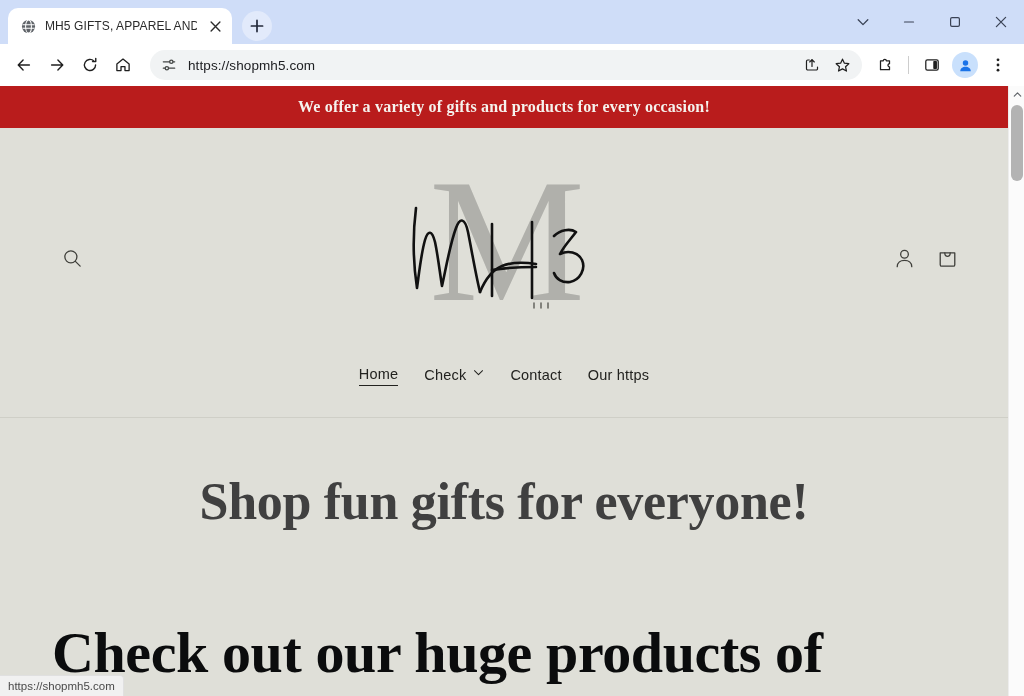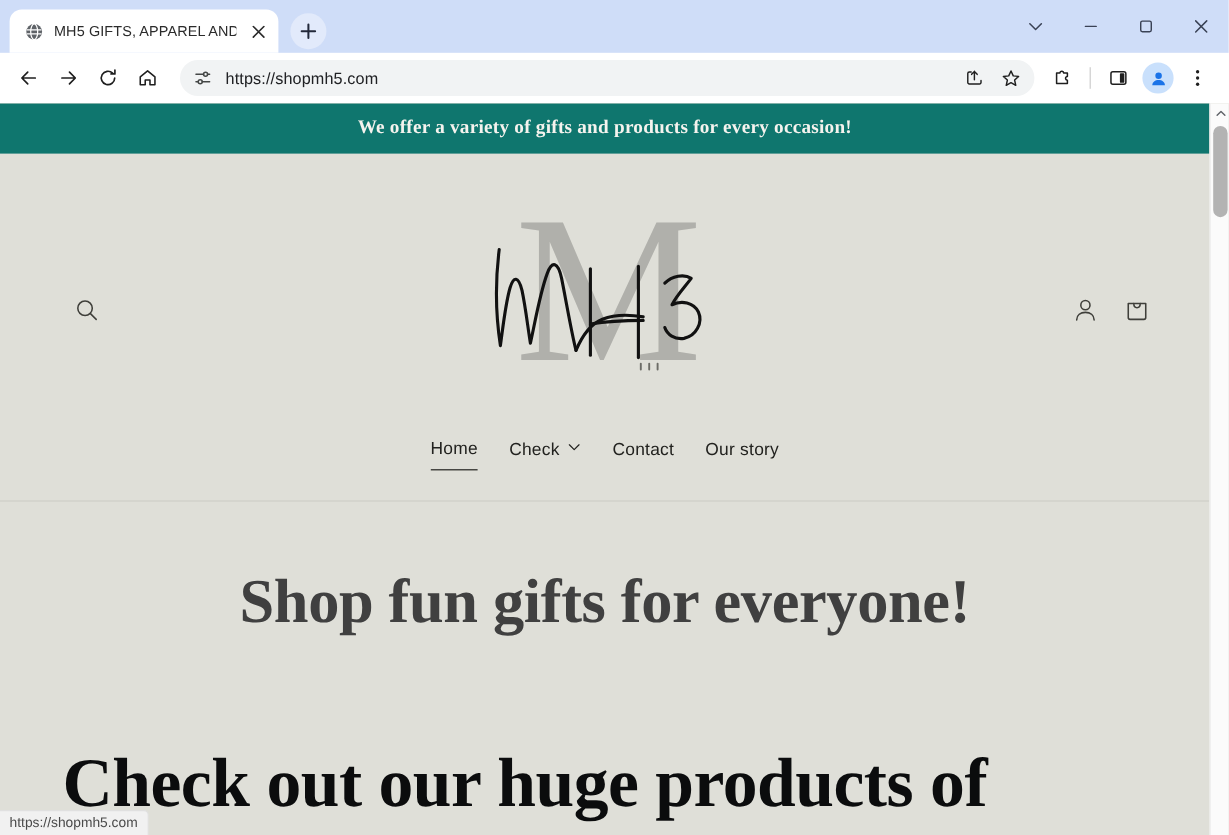--- a/index.html
+++ b/index.html
@@ -155,21 +155,21 @@
     position: absolute;
     left: 0; top: 0;
     width: 1008px;
     height: 100%;
     background: #dfdfd8;
     overflow: hidden;
   }
 
   .announce {
     height: 42px;
-    background: #0f766e;
+    background: #b91c1c;
     display: flex;
     align-items: center;
     justify-content: center;
   }
   .announce-text {
     font-family: "Liberation Serif", serif;
     font-weight: bold;
     font-size: 16px;
     color: #f5f3ee;
     letter-spacing: .2px;
@@ -226,21 +226,21 @@
     justify-content: center;
     align-items: center;
     gap: 26px;
   }
   .nav-item {
     font-size: 14.5px;
     color: #22221f;
     display: flex;
     gap: 7px;
     letter-spacing: .2px;
-    padding-bottom: 9px;
+    padding-bottom: 3px;
   }
   .nav-item.active {
     border-bottom: 1.5px solid #22221f;
   }
   .chev { display: inline-flex; color: #22221f; }
 
   .hr {
     height: 1px;
     background: #cfcfc7;
     width: 100%;
@@ -502,21 +502,21 @@
             <span class="chev">
               <svg width="11" height="11" viewBox="0 0 12 12">
                 <path d="M1.6 4 6 8.4 10.4 4" stroke="#22221f" stroke-width="1.1" fill="none" stroke-linecap="round" stroke-linejoin="round"></path>
               </svg>
             </span>
           </div>
           <div class="nav-item">
             <span>Contact</span>
           </div>
           <div class="nav-item">
-            <span>Our story</span>
+            <span>Our https</span>
           </div>
         </div>
       </div>
 
       <div class="hr"></div>
 
       <div class="hero">
         <h1 class="hero-h1">Shop fun gifts for everyone!</h1>
         <h2 class="hero-h2">Check out our huge products of</h2>
       </div>

